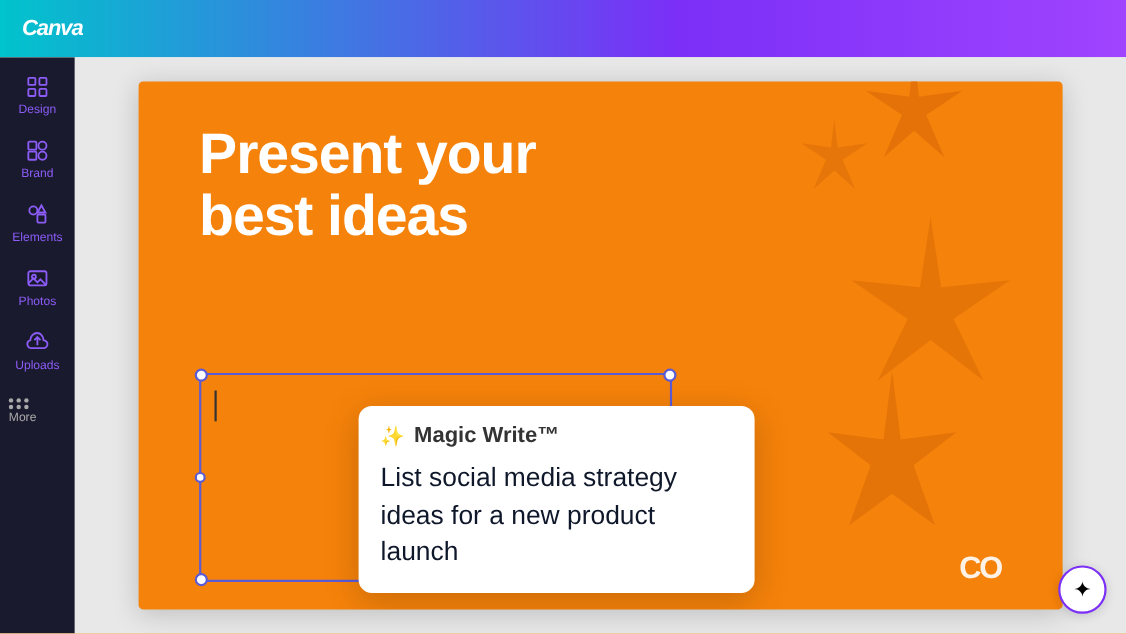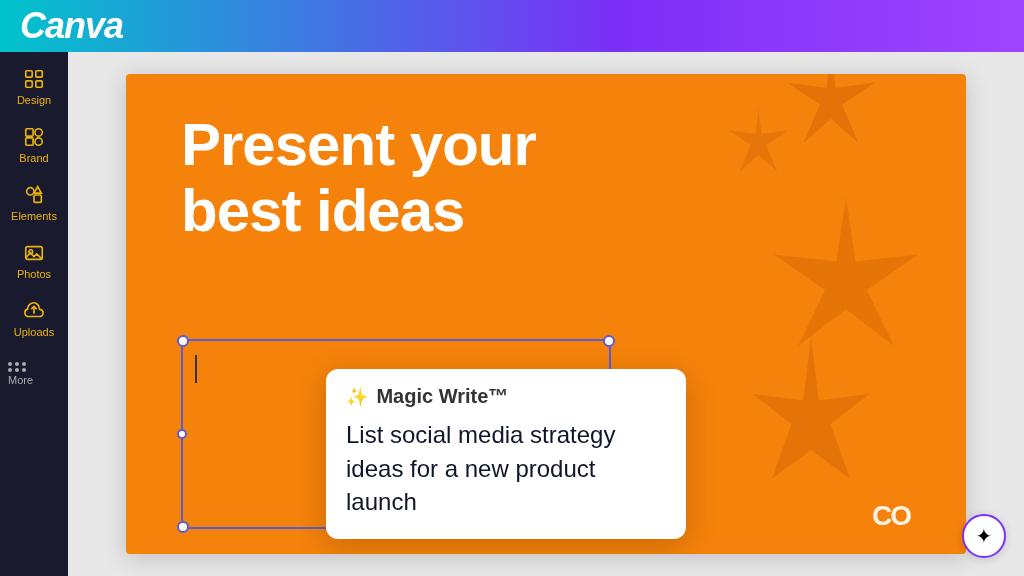--- a/index.html
+++ b/index.html
@@ -17,21 +17,21 @@
     .header {
       height: 52px;
       background: linear-gradient(90deg, #00c4cc 0%, #7b2ff7 60%, #a044ff 100%);
       display: flex;
       align-items: center;
       padding: 0 20px;
       flex-shrink: 0;
     }
 
     .canva-logo {
-      font-size: 36px;
+      font-size: 20px;
       font-weight: 700;
       color: white;
       font-style: italic;
       letter-spacing: -1px;
     }
     .canva-logo span {
       font-style: italic;
     }
 
     
@@ -56,21 +56,21 @@
     .sidebar-item {
       display: flex;
       flex-direction: column;
       align-items: center;
       justify-content: center;
       width: 60px;
       padding: 8px 4px;
       border-radius: 8px;
       cursor: pointer;
       gap: 4px;
-      color: #eab308;
+      color: #8b5cf6;
       transition: background 0.15s;
     }
     .sidebar-item .icon-svg {
       width: 22px;
       height: 22px;
       fill: none;
       stroke: currentColor;
       stroke-width: 1.8;
     }
     .sidebar-item .item-label {
@@ -137,21 +137,21 @@
     .star-1 { top: -30px; right: 80px; }
     .star-2 { top: 30px; right: 170px; }
     .star-3 { top: 120px; right: 40px; }
     .star-4 { bottom: 40px; right: 90px; }
 
     
     .slide-title {
       position: absolute;
       top: 38px;
       left: 55px;
-      font-size: 60px;
+      font-size: 52px;
       font-weight: 800;
       color: white;
       line-height: 1.1;
       letter-spacing: -1px;
     }
 
     
     .text-box-selected {
       position: absolute;
       left: 55px;

